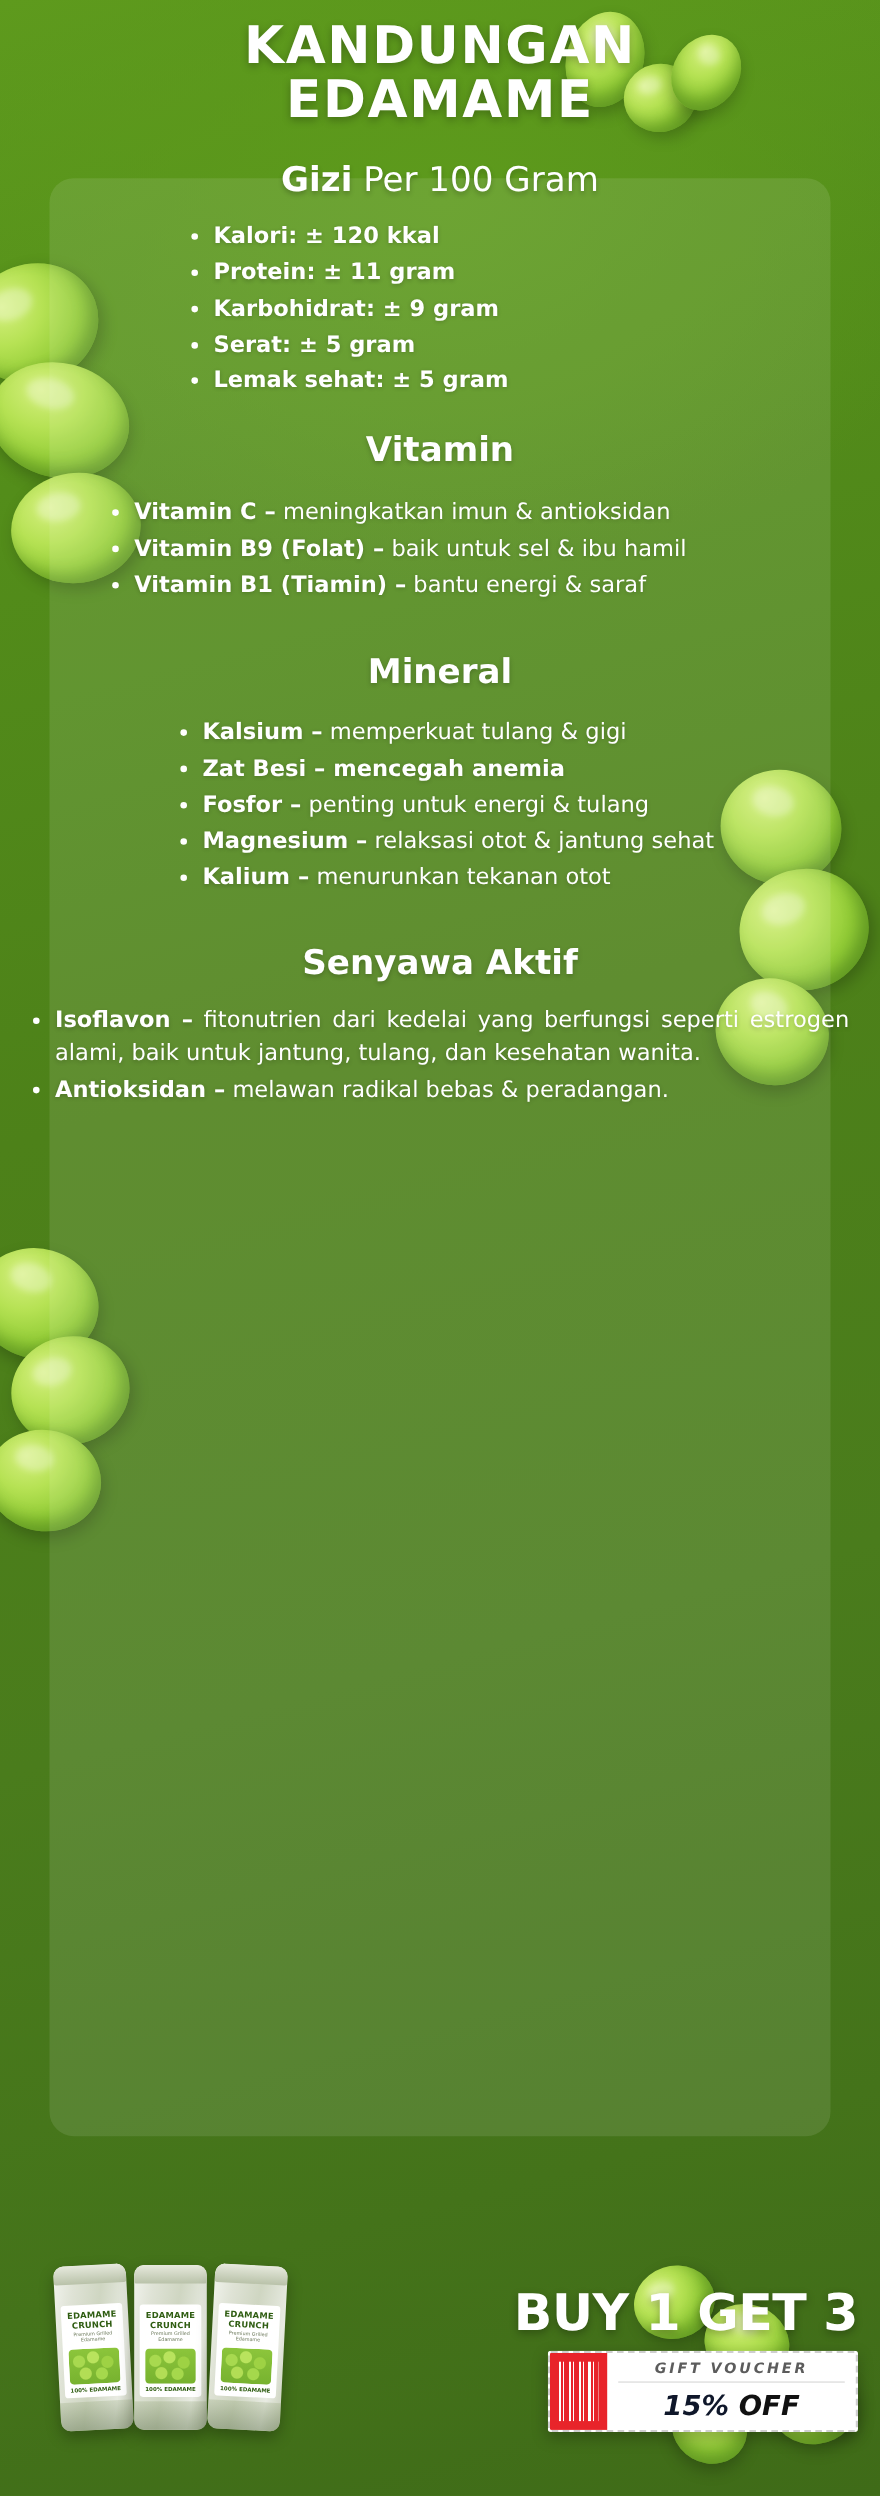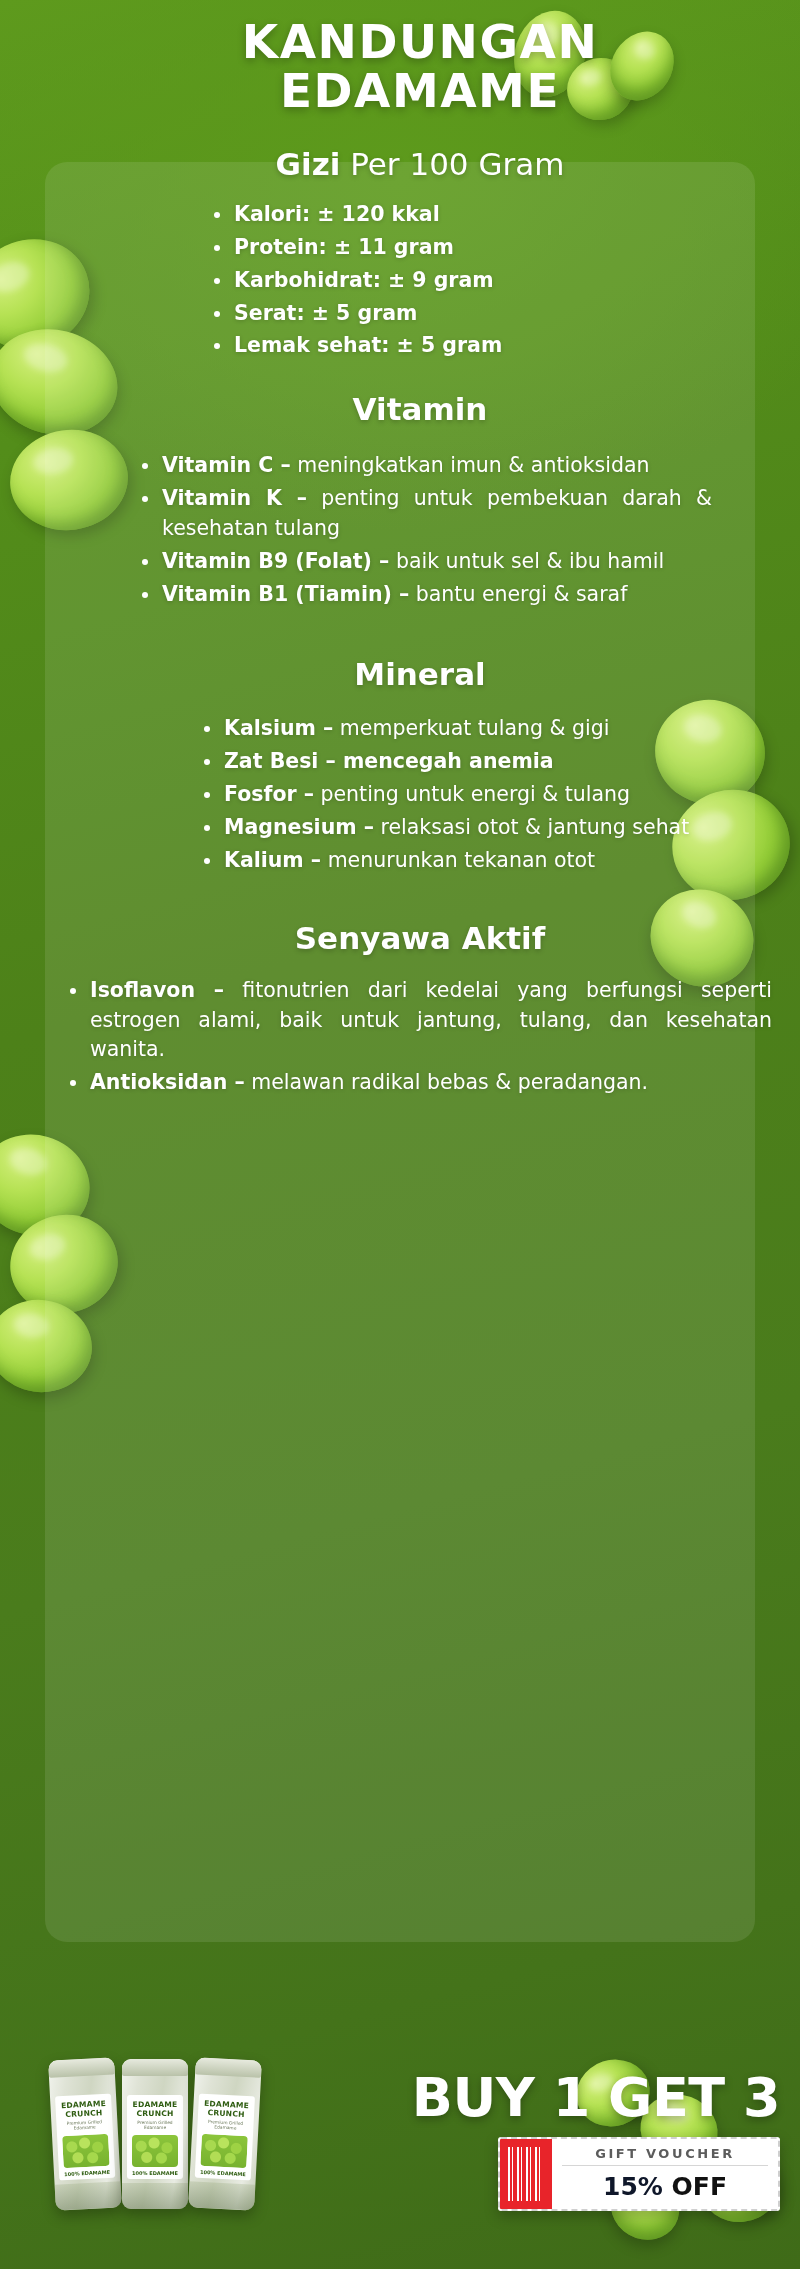--- a/index.html
+++ b/index.html
@@ -12,21 +12,20 @@
     position: relative;
   }
   .poster {
     position: relative;
     width: 800px;
     height: 2269px;
     background:
       radial-gradient(ellipse 700px 500px at 50% 8%, #5d9a1c 0%, rgba(93,154,28,0) 70%),
       linear-gradient(165deg, #5e9a1d 0%, #538d1a 18%, #4d8119 42%, #4a7c1c 65%, #44731a 85%, #3f6b18 100%);
     overflow: hidden;
-    padding-left: 40px;
   }
   
   .bean {
     position: absolute;
     border-radius: 50%;
     background: radial-gradient(ellipse at 32% 28%, #d4ef7d 0%, #b6e254 32%, #92cc36 62%, #6fae26 100%);
     box-shadow: inset -6px -8px 14px rgba(60,110,20,0.45), 3px 6px 14px rgba(0,0,0,0.22);
   }
   .bean.hi::after {
     content: "";
@@ -190,39 +189,40 @@
 
   .promo {
     position: absolute;
     right: 20px;
     bottom: 58px;
     width: 470px;
     text-align: right;
   }
   .promo .buy {
     color: #ffffff;
-    font-size: 54px;
+    font-size: 46px;
     font-weight: 800;
     letter-spacing: -0.5px;
     line-height: 1;
     text-shadow: 0 3px 8px rgba(0,0,0,0.3);
     white-space: nowrap;
   }
   .voucher {
     margin-top: 12px;
     margin-left: auto;
     width: 282px;
     height: 74px;
     background: #ffffff;
     border: 2px dashed #cfcfcf;
     border-radius: 3px;
     display: flex;
     align-items: stretch;
     overflow: hidden;
     box-shadow: 0 5px 14px rgba(0,0,0,0.25);
+    font-style: italic;
   }
   .voucher .stub {
     width: 52px;
     background: #e8242a;
     position: relative;
   }
   .voucher .barcode {
     position: absolute;
     left: 8px; top: 8px; bottom: 8px; right: 8px;
     background: repeating-linear-gradient(90deg, #ffffff 0 2px, #e8242a 2px 4px, #ffffff 4px 5px, #e8242a 5px 9px);
@@ -293,21 +293,20 @@
       <li><b>Kalori: ± 120 kkal</b></li>
       <li><b>Protein: ± 11 gram</b></li>
       <li><b>Karbohidrat: ± 9 gram</b></li>
       <li><b>Serat: ± 5 gram</b></li>
       <li><b>Lemak sehat: ± 5 gram</b></li>
     </ul>
 
     <div class="sec-title">Vitamin</div>
     <ul class="list pad-vit just" style="margin-top:24px;">
       <li><b>Vitamin C –</b><span> meningkatkan imun &amp; antioksidan</span></li>
-      <li><b>Vitamin K –</b><span> penting untuk pembekuan darah &amp; kesehatan tulang</span></li>
       <li><b>Vitamin B9 (Folat) –</b><span> baik untuk sel &amp; ibu hamil</span></li>
       <li><b>Vitamin B1 (Tiamin) –</b><span> bantu energi &amp; saraf</span></li>
     </ul>
 
     <div class="sec-title" style="margin-top:46px;">Mineral</div>
     <ul class="list pad-min just" style="margin-top:22px;">
       <li><b>Kalsium –</b><span> memperkuat tulang &amp; gigi</span></li>
       <li><b>Zat Besi – mencegah anemia</b><span></span></li>
       <li><b>Fosfor –</b><span> penting untuk energi &amp; tulang</span></li>
       <li><b>Magnesium –</b><span> relaksasi otot &amp; jantung sehat</span></li>

